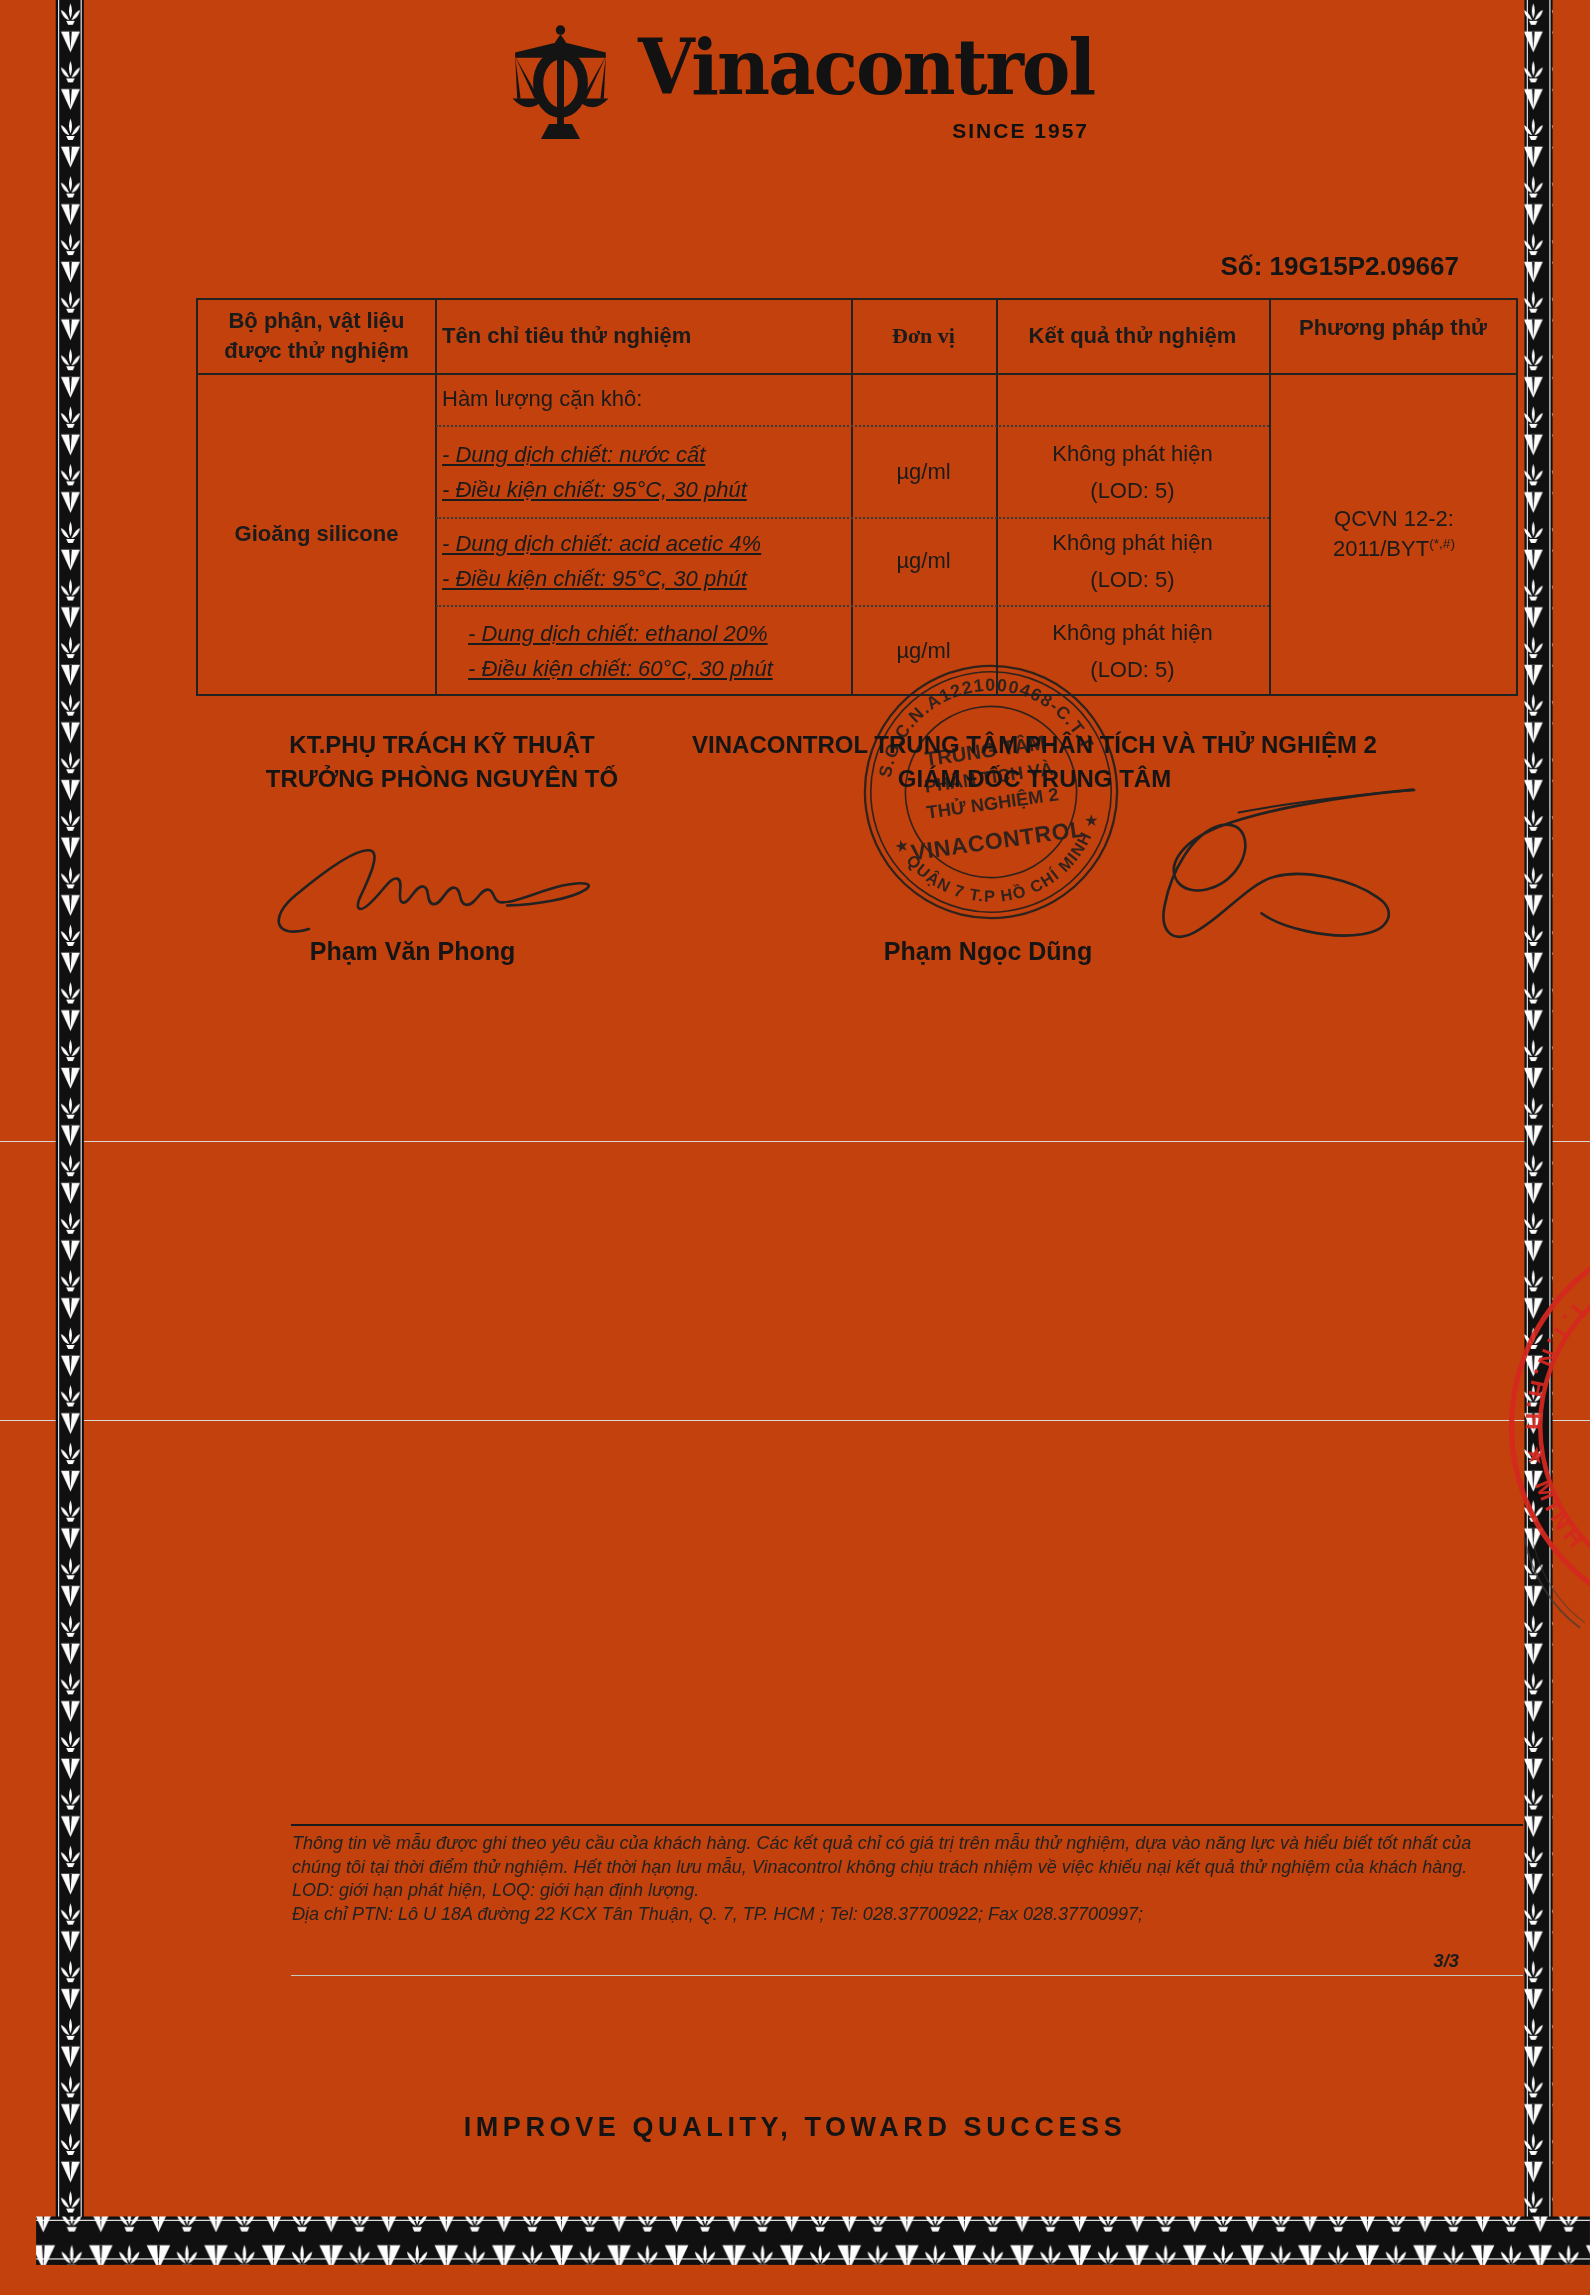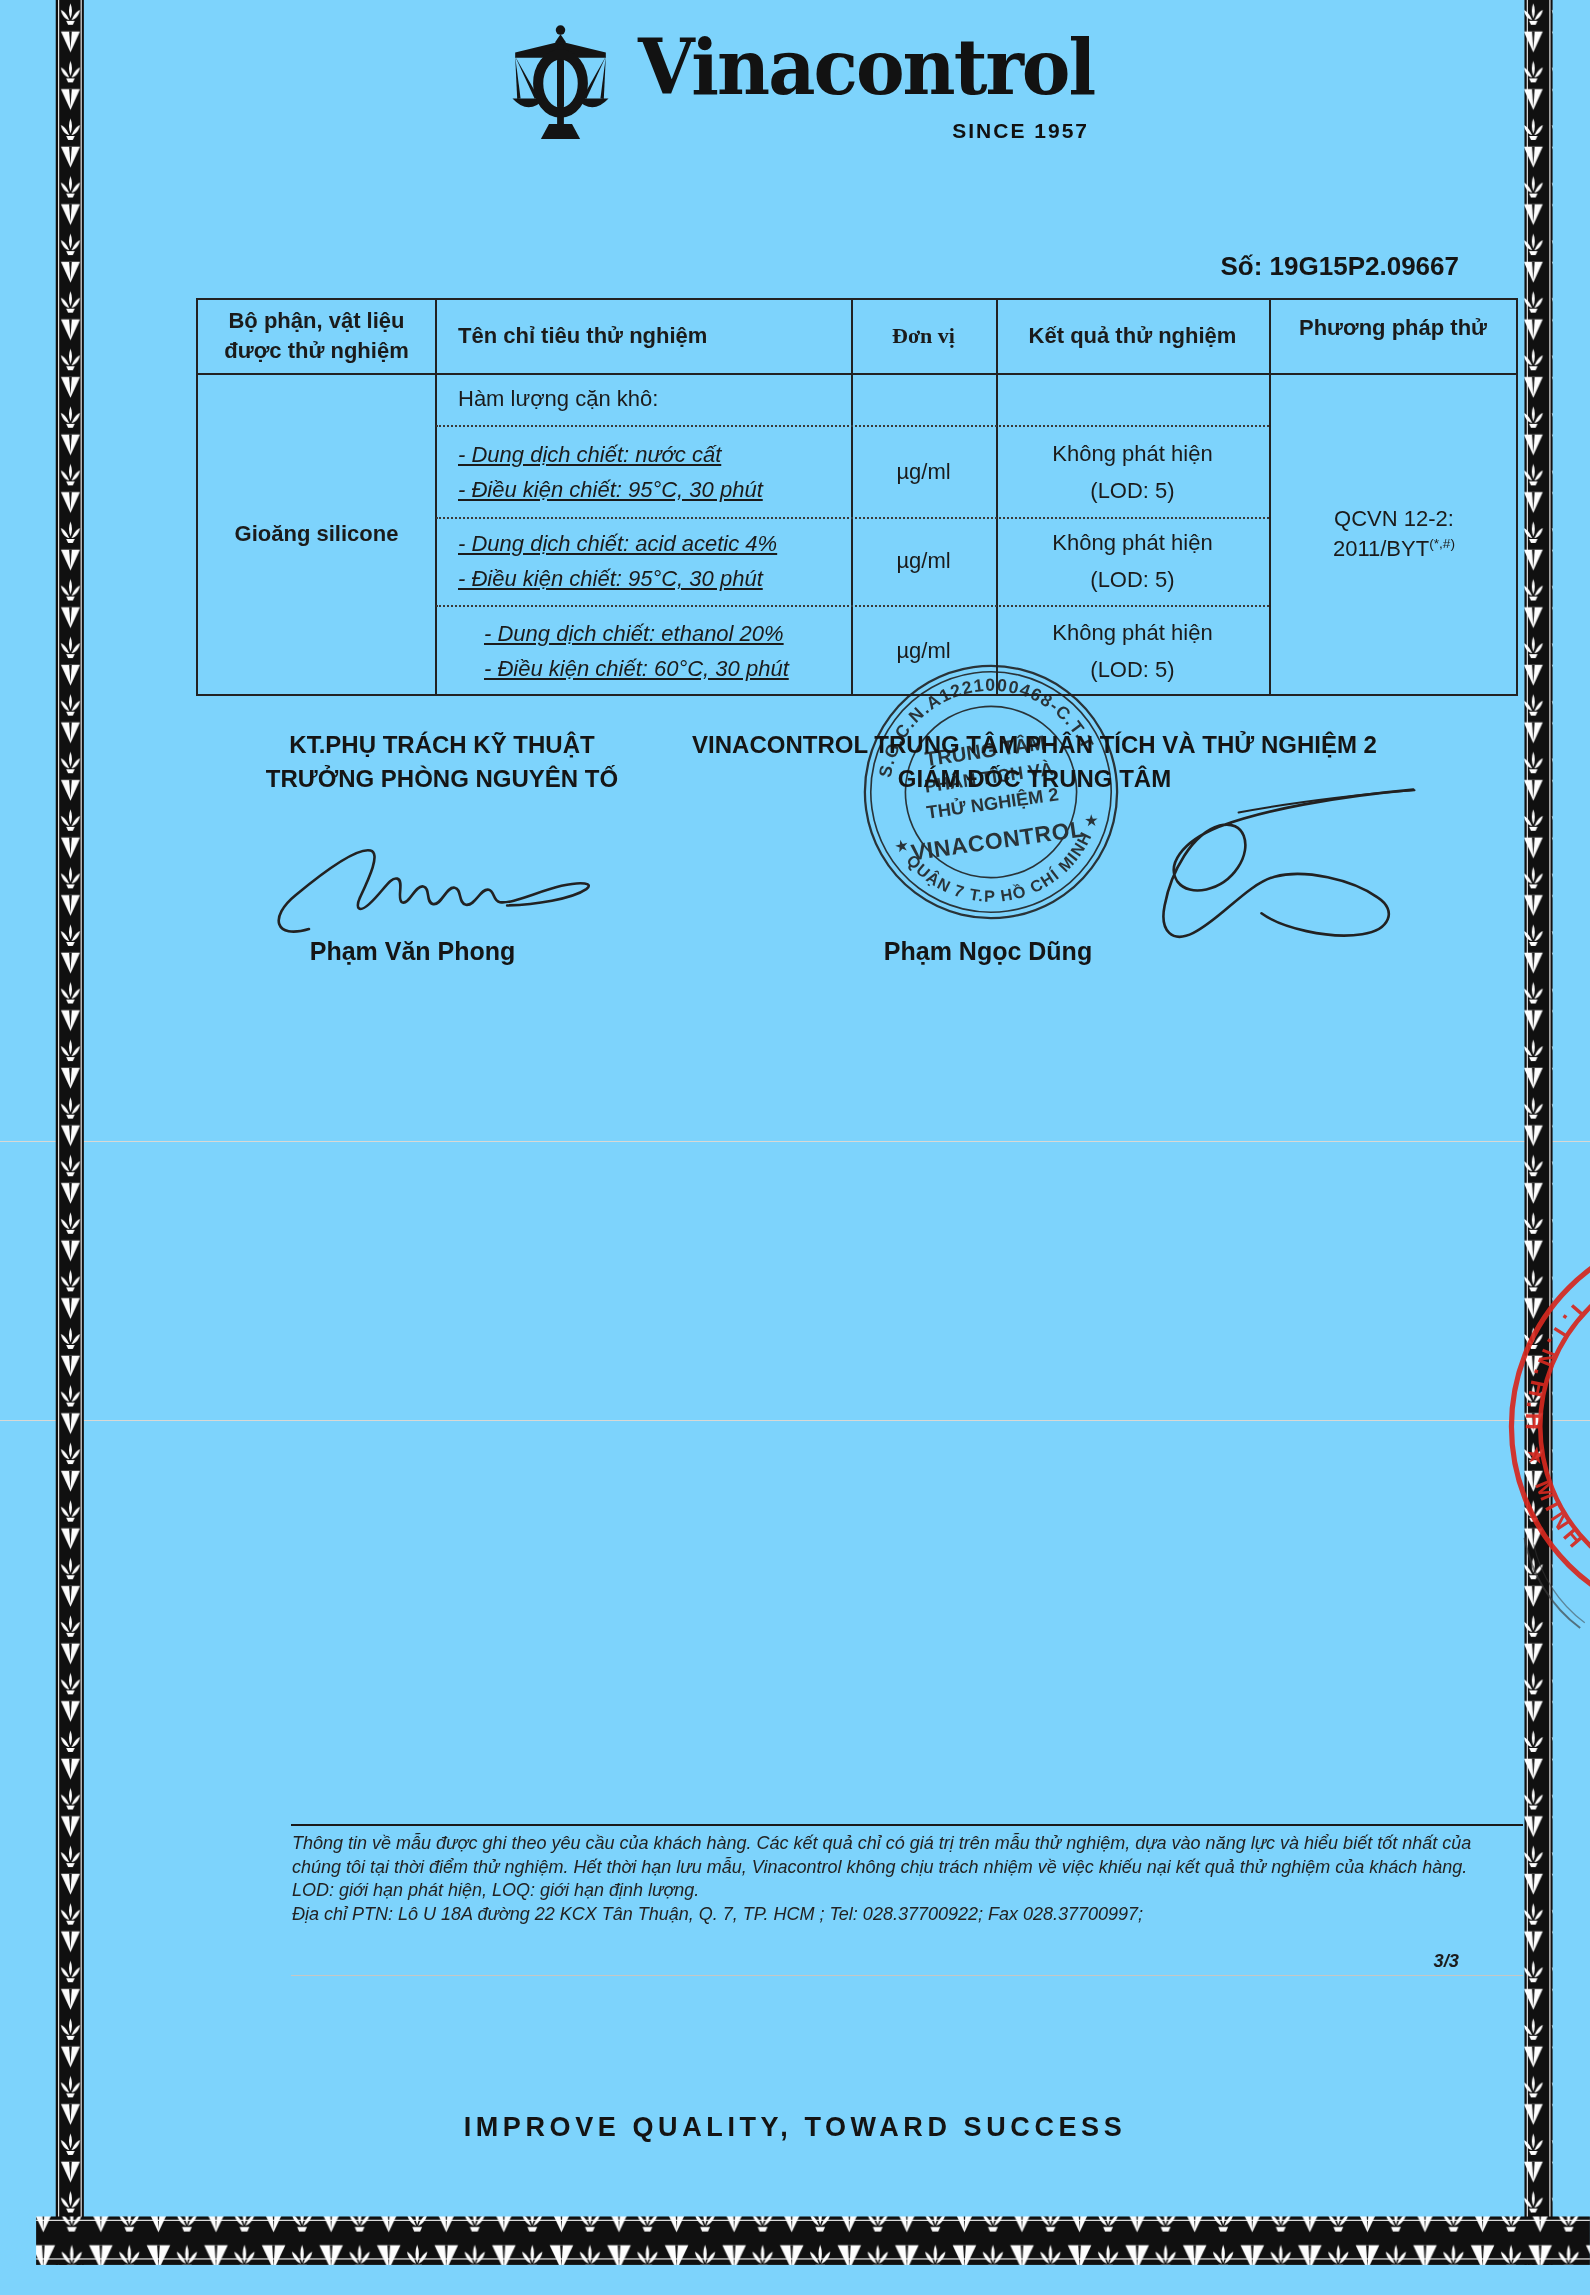--- a/index.html
+++ b/index.html
@@ -1,19 +1,19 @@
 <!DOCTYPE html>
 <html style="font-size:10.5px"><head>
 <meta charset="utf-8">
 <style>
   html,body{margin:0;padding:0;background:#888;}
   .page{
     position:relative;
     width:1590px;height:2295px;
-    background:#7dd3fc;
+    background:#c2410c;
     overflow:hidden;
     font-family:"Liberation Sans","DejaVu Sans",sans-serif;
     color:#1c1c1c;
   }
   .abs{position:absolute;}
   
   .brand{
     position:absolute;left:638px;top:31px;
     font-family:"DejaVu Serif","Liberation Serif",serif;
     font-weight:bold;font-size:73px;letter-spacing:-2px;color:#121212;
@@ -29,21 +29,21 @@
   }
   
   .tframe{position:absolute;left:196px;top:298px;width:1322px;height:398px;
           border:2.3px solid #222;box-sizing:border-box;z-index:3;}
   .vline{position:absolute;top:298px;height:398px;width:1.6px;background:#222;z-index:3;}
   .hline{position:absolute;left:196px;width:1322px;height:1.6px;background:#222;z-index:3;}
   .dotline{position:absolute;height:0;border-top:2px dotted #3a3a3a;z-index:3;}
   .cell{position:absolute;display:flex;flex-direction:column;justify-content:center;
         font-size:22px;line-height:30px;color:#1b1b1b;z-index:3;box-sizing:border-box;}
   .cell.center{align-items:center;text-align:center;}
-  .cell.left{align-items:flex-start;padding-left:22px;text-align:center;}
+  .cell.left{align-items:flex-start;padding-left:6px;text-align:center;}
   .cell.bold{font-weight:bold;}
   .cell.ital{font-style:italic;line-height:35px;text-decoration:underline;}
   .cell .resline{line-height:37px;}
   sup.meth{font-size:13.7px;vertical-align:super;line-height:0;}
   
   .sigtitle{position:absolute;font-weight:bold;font-size:24px;line-height:34px;
             text-align:center;color:#151515;z-index:4;}
   .signame{position:absolute;font-weight:bold;font-size:25px;text-align:center;
            color:#151515;z-index:4;}
   

